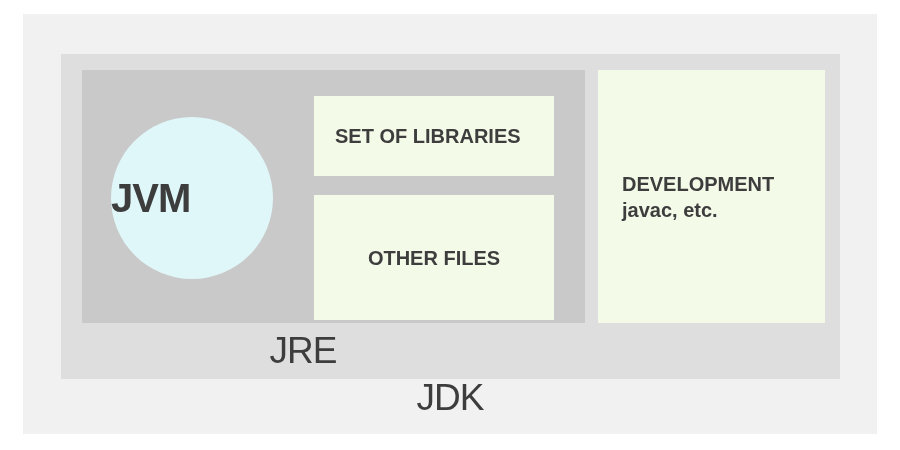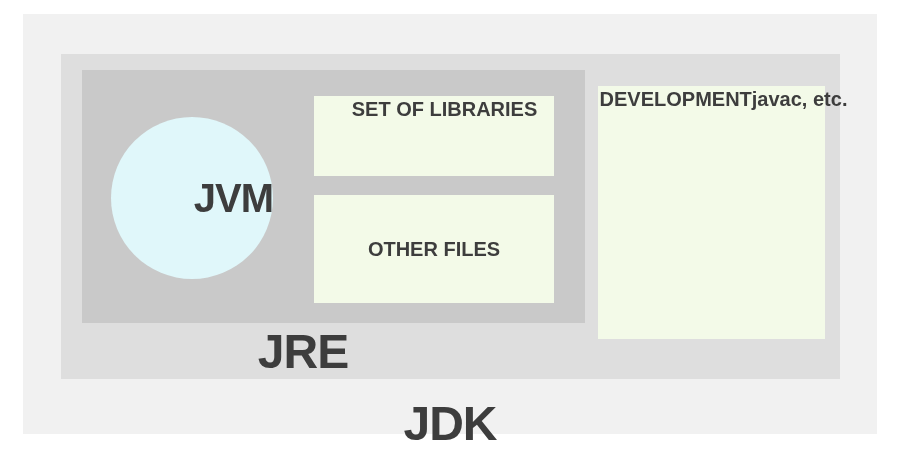--- a/index.html
+++ b/index.html
@@ -32,70 +32,70 @@
     width: 503px; height: 253px;
     background: var(--jre-bg, #c9c9c9);
   }
   .jvm-circle {
     left: 111px; top: 117px;
     width: 162px; height: 162px;
     border-radius: 50%;
     background: var(--jvm-circle-bg, #e0f7fa);
     display: flex;
     align-items: center;
-    justify-content: flex-end;
+    justify-content: flex-start;
   }
   .jvm-text {
     font-size: 40px;
     font-weight: 700;
     color: var(--text, #3d3d3d);
     letter-spacing: -1px;
   }
   .green-box {
     background: var(--box-bg, #f3fae8);
     color: var(--text, #3d3d3d);
     font-weight: 700;
     font-size: 20px;
     line-height: 26px;
     display: flex;
-    flex-direction: row;
+    flex-direction: column;
     justify-content: center;
     box-sizing: border-box;
   }
   .green-box .line { white-space: nowrap; }
   .libs-box {
     left: 314px; top: 96px;
     width: 240px; height: 80px;
     padding-left: 21px;
   }
   .other-box {
     left: 314px; top: 195px;
-    width: 240px; height: 108px;
+    width: 240px; height: 125px;
     align-items: center;
   }
   .dev-box {
-    left: 598px; top: 86px;
+    left: 598px; top: 70px;
     width: 227px; height: 253px;
     padding-left: 24px;
   }
   .big-label {
     display: flex;
     align-items: center;
     justify-content: center;
-    font-size: 48px;
-    font-weight: 700;
+    font-size: 37px;
+    font-weight: 400;
     color: var(--text, #3d3d3d);
     letter-spacing: -1px;
   }
   .jre-label {
     left: 61px; top: 323px;
     width: 484px; height: 56px;
   }
   .jdk-label {
-    left: 23px; top: 396px;
+    left: 23px; top: 370px;
     width: 854px; height: 55px;
   }
 </style>
 </head>
 <body>
 
 <div id="root">
 
   <div class="abs canvas"></div>
 

